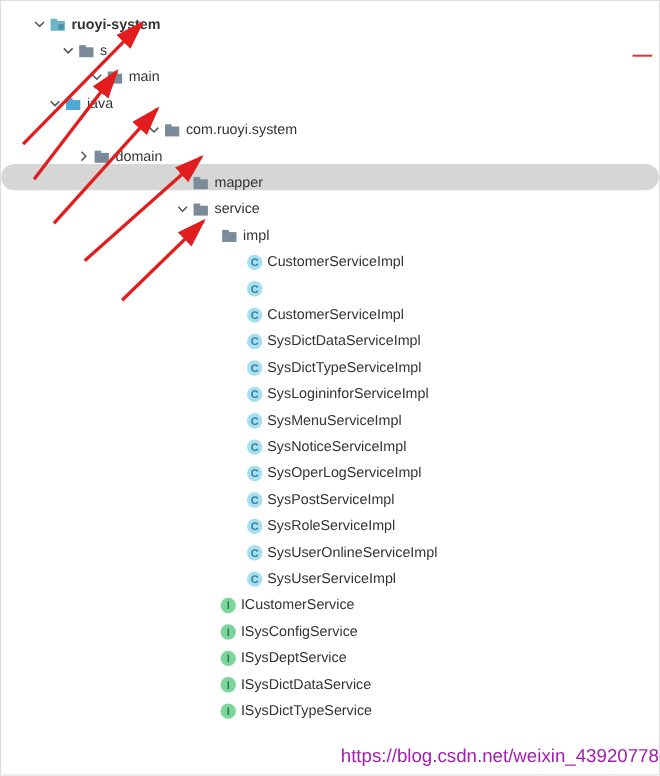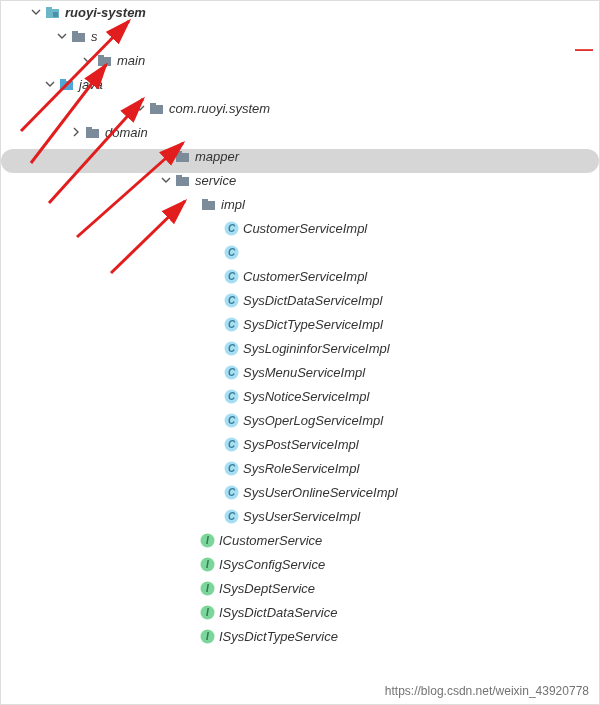--- a/index.html
+++ b/index.html
@@ -10,25 +10,24 @@
     background: #fff;
     width: 600px;
     height: 705px;
     position: relative;
     overflow: hidden;
     border: 1px solid #ddd;
   }
   .tree { padding-top: 4px; position: relative; z-index: 2; }
   .row {
     display: flex;
-    align-items: flex-start;
+    align-items: flex-end;
     height: 24px;
     white-space: nowrap;
     cursor: default;
-    font-style: italic;
   }
   .row.selected { background: #d6d6d6; border-radius: 12px; }
   .toggle {
     width: 14px;
     height: 14px;
     display: inline-flex;
     align-items: center;
     justify-content: center;
     margin-right: 2px;
     color: #555;
@@ -40,23 +39,23 @@
     margin-right: 4px;
     display: inline-flex;
     align-items: center;
     justify-content: center;
   }
   .label { font-size: 13px; }
   .bold { font-weight: 700; }
   .watermark {
     position: absolute;
     bottom: 6px;
-    right: 10px;
-    color: #737373;
-    font-size: 12px;
+    right: 0;
+    color: #a21caf;
+    font-size: 17px;
     z-index: 1;
   }
   .arrows {
     position: absolute;
     top: 0; left: 0;
     pointer-events: none;
     z-index: 5;
   }
   .minus {
     position: absolute;

